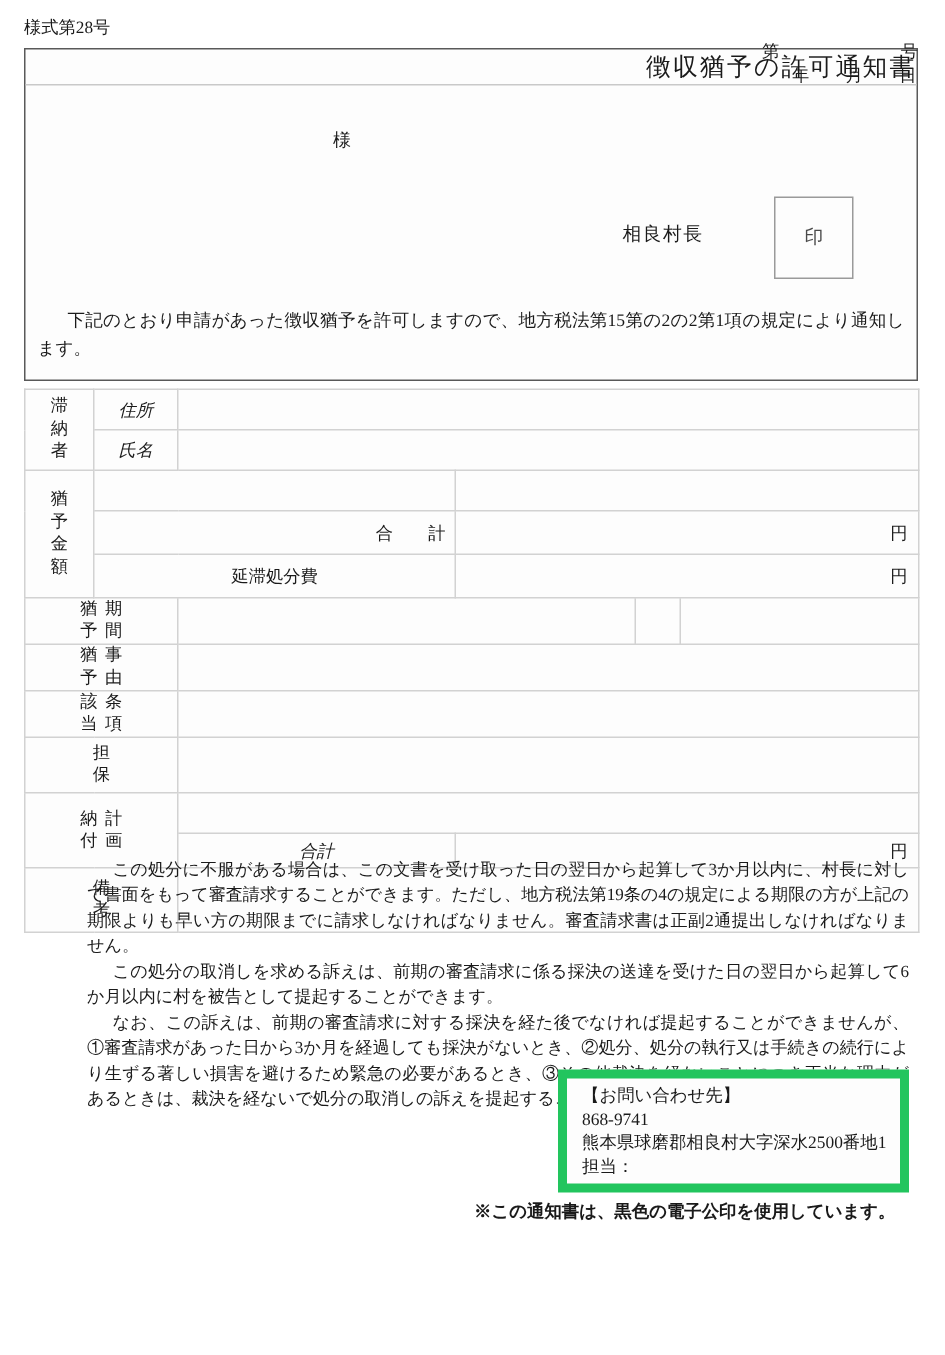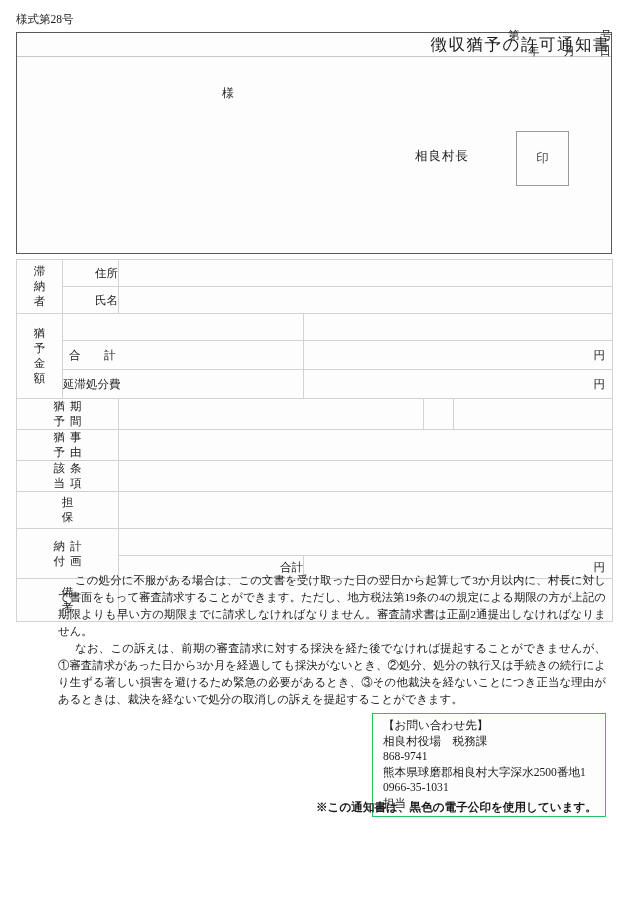--- a/index.html
+++ b/index.html
@@ -160,31 +160,32 @@
 
   
   .vlabel2 {
     display: flex;
     justify-content: center;
     gap: 5px;
     line-height: 15px;
   }
   .vlabel2 > div { display: flex; flex-direction: column; align-items: center; }
 
-  .c-center { text-align: right; }
+  .c-center { text-align: center; font-style: italic; }
   .c-yen {
     text-align: right;
     padding-right: 7px !important;
   }
   .sub-label {
-    text-align: left;
+    text-align: right;
     letter-spacing: 6px;
     text-indent: 6px;
   }
   .sub-label-tight {
+    text-align: center;
     letter-spacing: 0px;
   }
   .h28 { height: 28px; }
   .h26 { height: 26px; }
   .h30 { height: 30px; }
   .h34 { height: 34px; }
   .h36 { height: 36px; }
 
   
   .legal {
@@ -201,21 +202,21 @@
     text-indent: 17px;
     text-align: justify;
   }
 
   
   .contact-box {
     position: absolute;
     left: 372px;
     top: 713px;
     width: 234px;
-    border: 1px solid #22c55e;
+    border: 6px solid #22c55e;
     box-sizing: border-box;
     padding: 4px 0 4px 10px;
     background: #fdfdfd;
     font-size: 11.6px;
     line-height: 15.6px;
   }
   .contact-box div { white-space: nowrap; }
 
   .final-note {
     position: absolute;
@@ -251,20 +252,21 @@
     </div>
   </div>
 
   <div class="addressee">様</div>
 
   <div class="signer">相良村長</div>
   <div class="seal-box">
     <span>印</span>
   </div>
 
+  <div class="intro">下記のとおり申請があった徴収猶予を許可しますので、地方税法第15第の2の2第1項の規定により通知します。</div>
 
   <table class="data-table">
     <colgroup>
       <col style="width:46px">
       <col style="width:56px">
       <col style="width:185px">
       <col style="width:120px">
       <col style="width:30px">
       <col style="width:159px">
     </colgroup>
@@ -396,27 +398,26 @@
           <span class="ch">備</span>
           <span class="ch">考</span>
         </td>
         <td colspan="4"></td>
       </tr>
     </tbody>
   </table>
 
   <div class="legal">
     <p>この処分に不服がある場合は、この文書を受け取った日の翌日から起算して3か月以内に、村長に対して書面をもって審査請求することができます。ただし、地方税法第19条の4の規定による期限の方が上記の期限よりも早い方の期限までに請求しなければなりません。審査請求書は正副2通提出しなければなりません。</p>
+    <p>この処分の取消しを求める訴えは、前期の審査請求に係る採決の送達を受けた日の翌日から起算して6か月以内に村を被告として提起することができます。</p>
     <p>なお、この訴えは、前期の審査請求に対する採決を経た後でなければ提起することができませんが、①審査請求があった日から3か月を経過しても採決がないとき、②処分、処分の執行又は手続きの続行により生ずる著しい損害を避けるため緊急の必要があるとき、③その他裁決を経ないことにつき正当な理由があるときは、裁決を経ないで処分の取消しの訴えを提起することができます。</p>
   </div>
 
   <div class="contact-box">
     <div>【お問い合わせ先】</div>
-    <div>相良村役場　税務課</div>
     <div>868-9741</div>
     <div>熊本県球磨郡相良村大字深水2500番地1</div>
-    <div>0966-35-1031</div>
     <div>担当：</div>
   </div>
 
   <div class="final-note">※この通知書は、黒色の電子公印を使用しています。</div>
 
 </div>
 
 </body></html>

